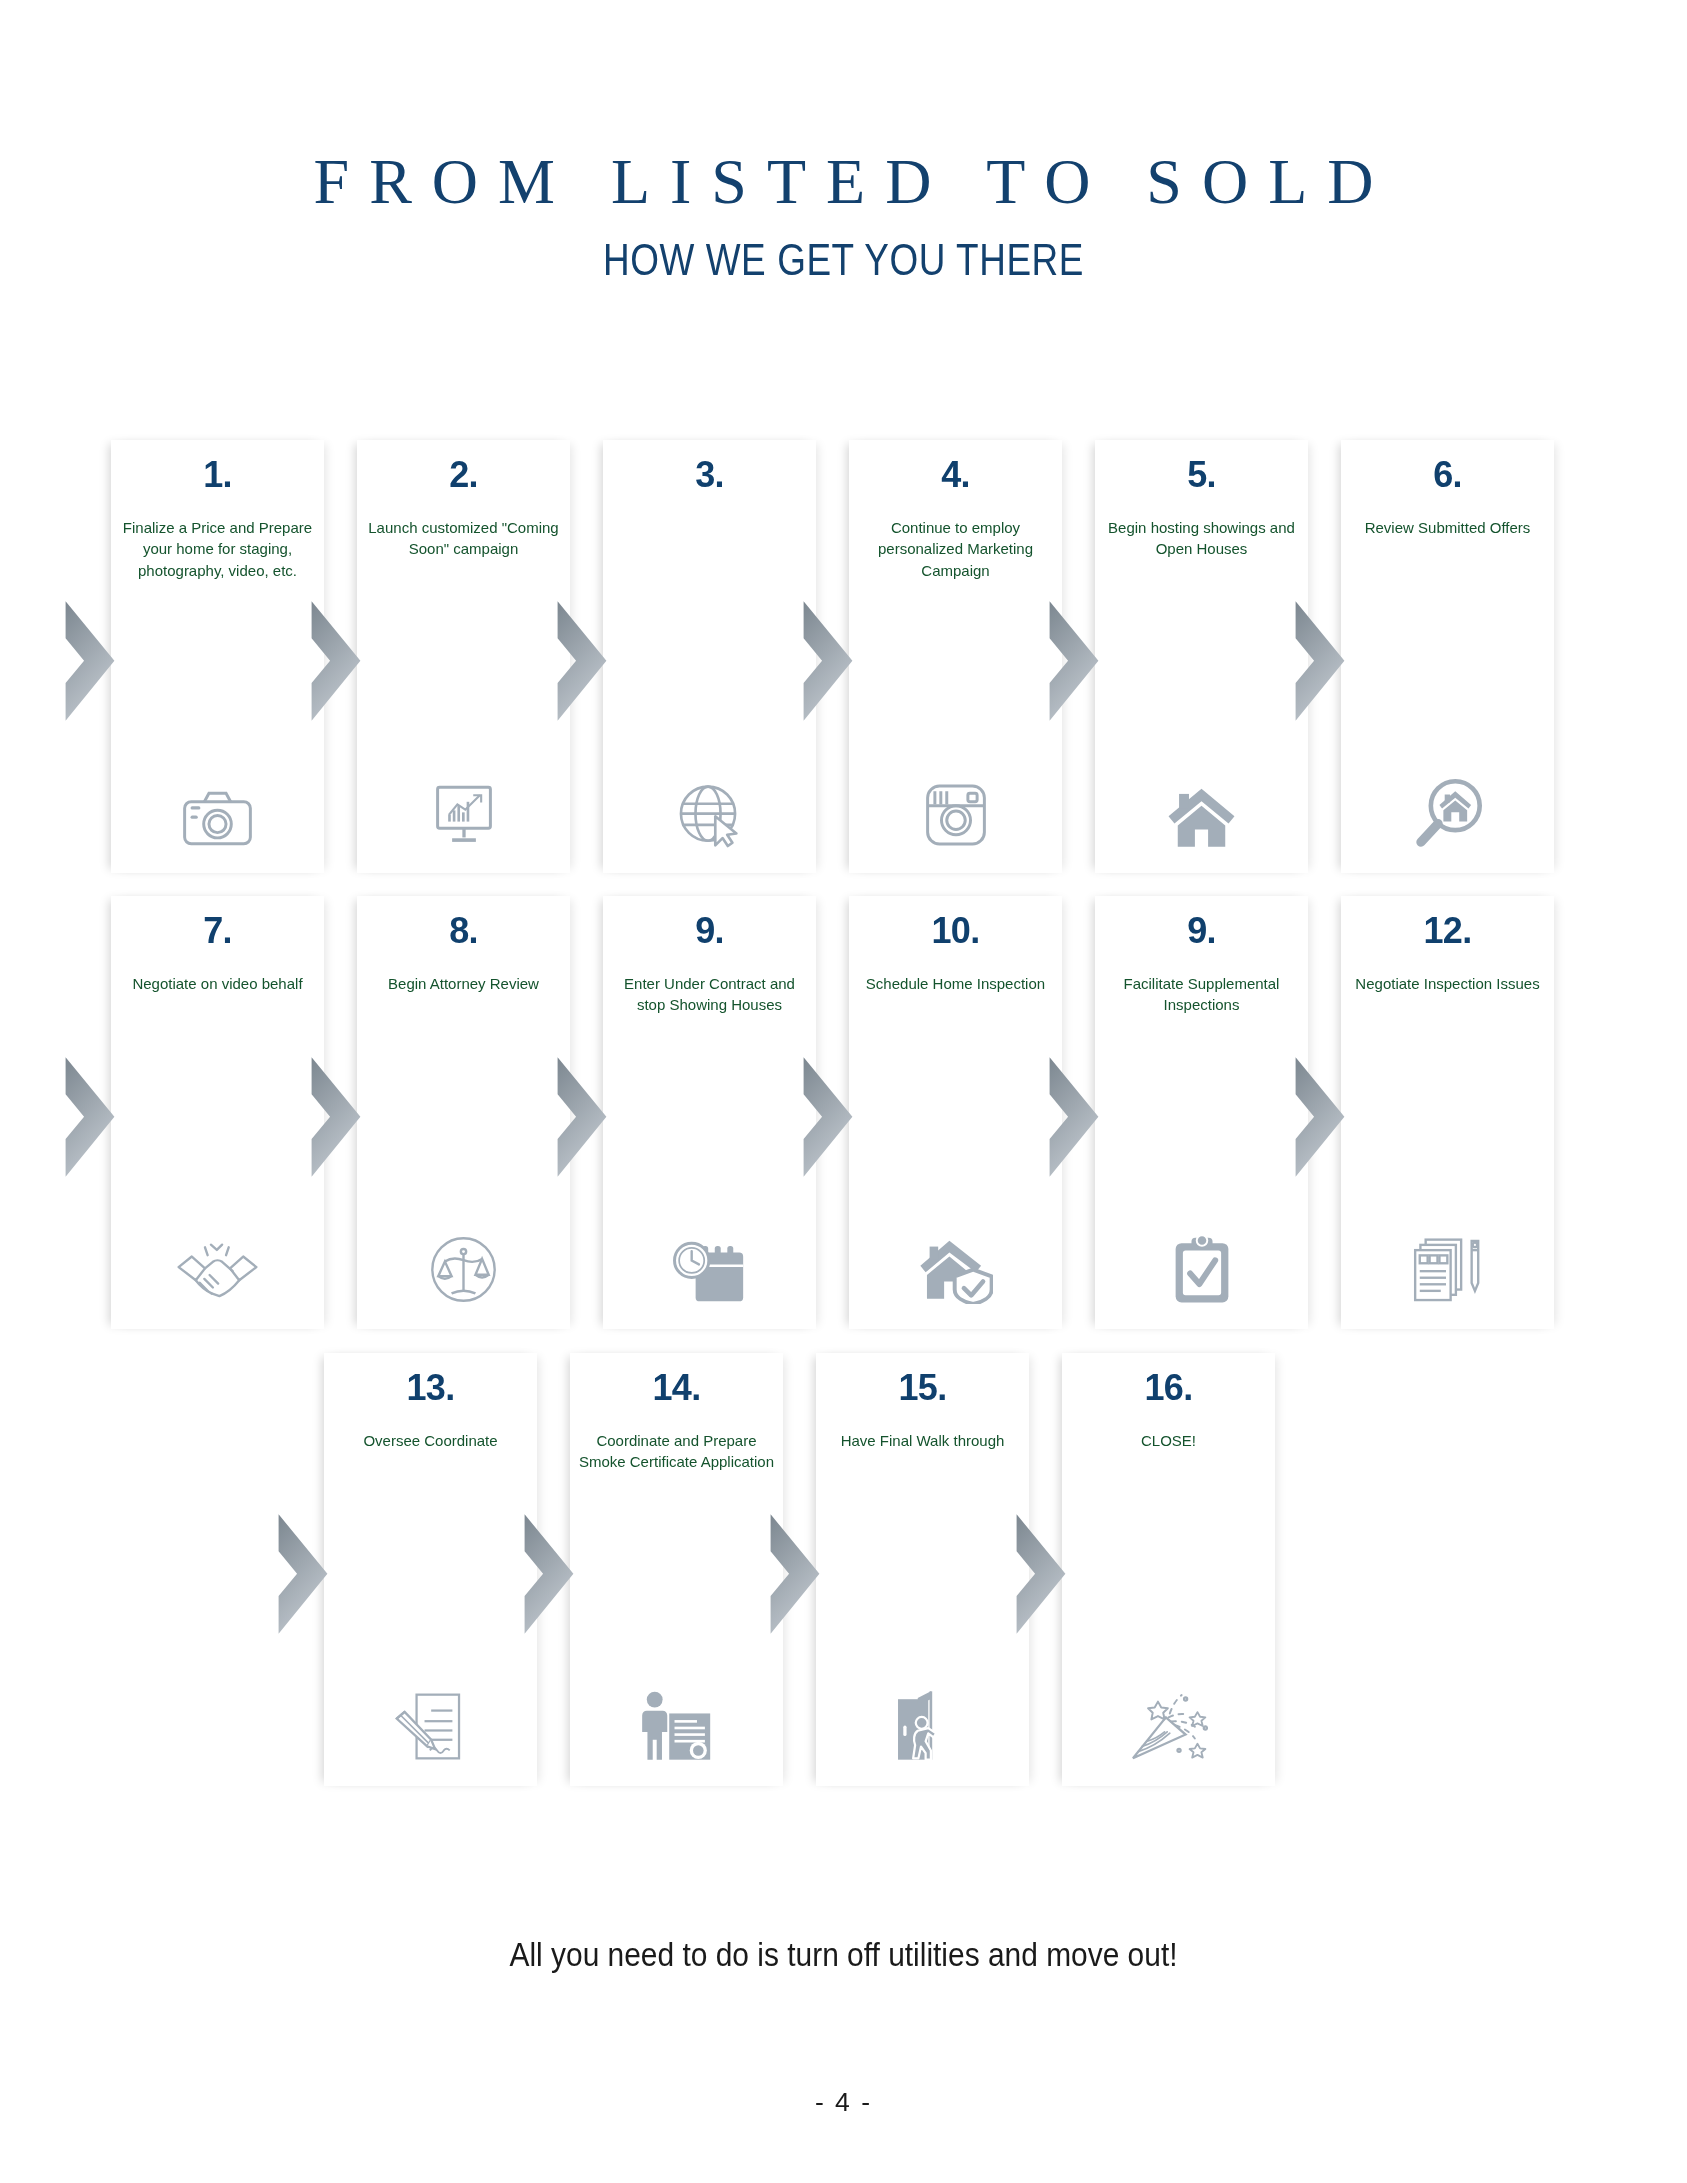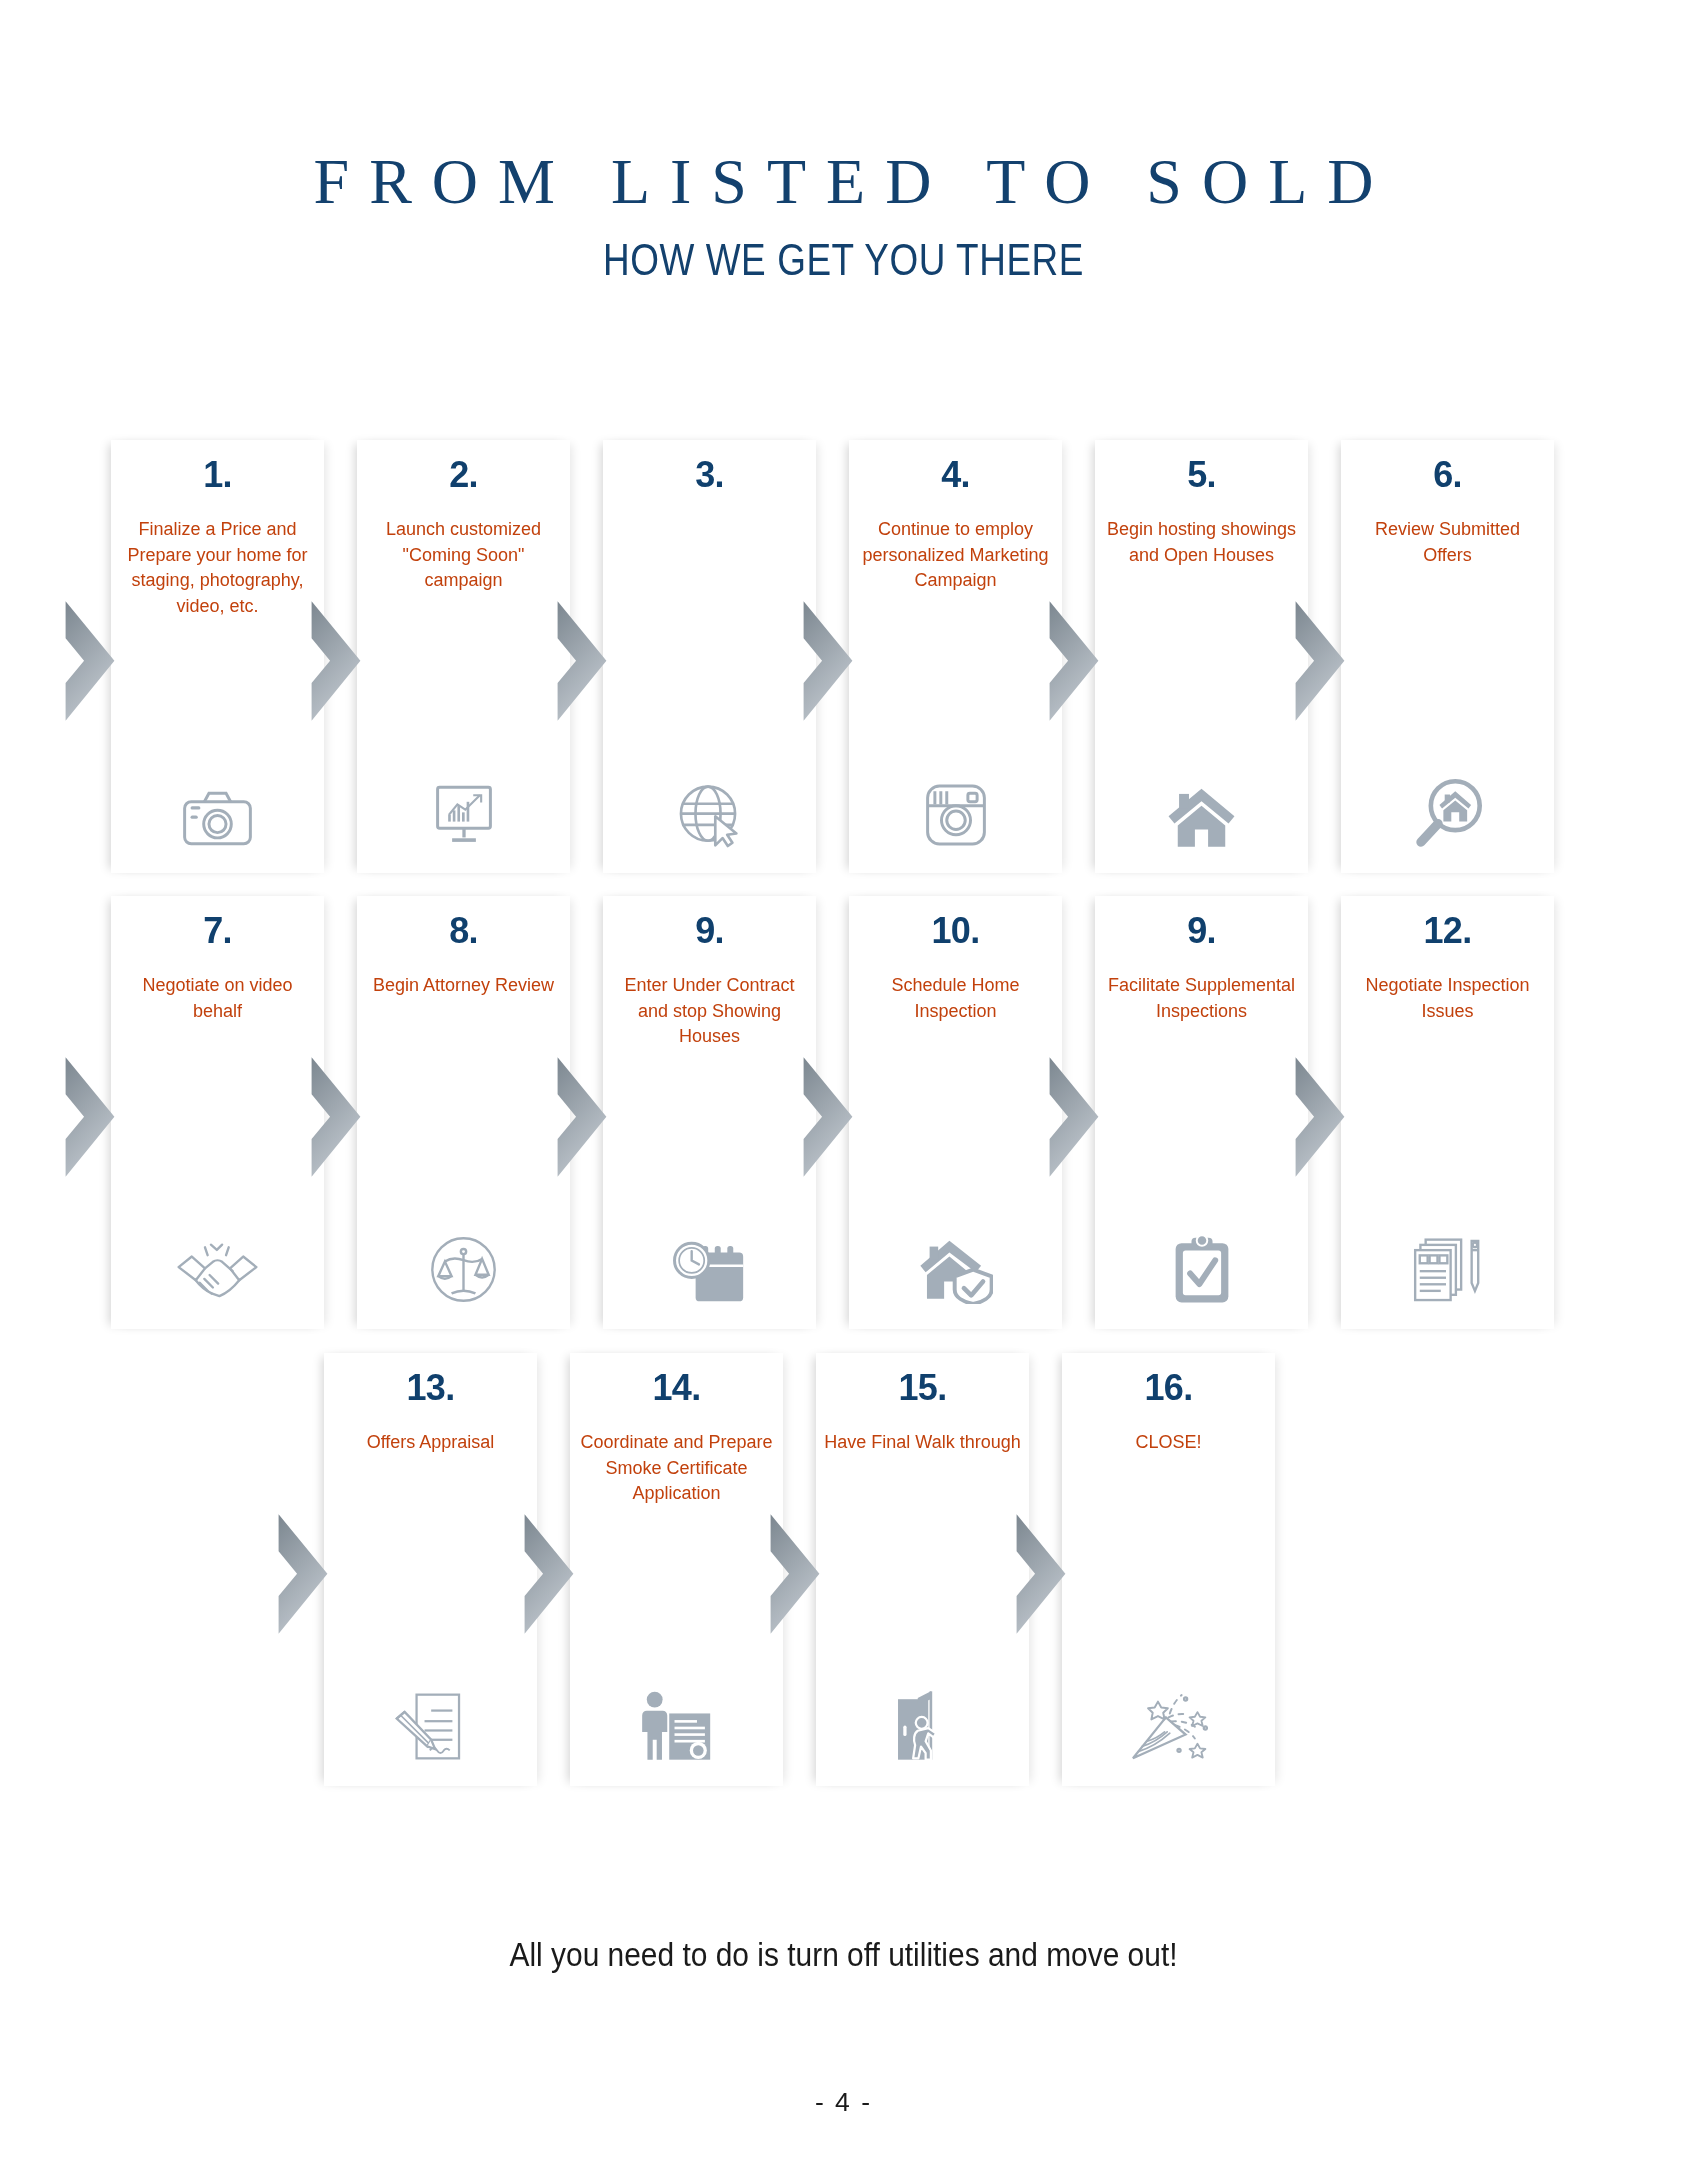--- a/index.html
+++ b/index.html
@@ -89,23 +89,23 @@
     font-family: "Liberation Sans", sans-serif;
     font-size: 36px;
     font-weight: bold;
     color: #10406D;
     line-height: 1;
     margin: 0 0 24px 0;
     letter-spacing: -0.7px;
   }
   .step-text {
     font-family: "Liberation Sans", sans-serif;
-    font-size: 18px;
+    font-size: 15px;
     line-height: 1.42;
-    color: #c2410c;
+    color: #14532d;
     text-align: center;
     margin: 0;
     max-width: 198px;
   }
   .step-icon {
     position: absolute;
     left: 0;
     right: 0;
     bottom: 25px;
     display: flex;
@@ -475,21 +475,21 @@
       <svg class="chevron" viewBox="0 0 78 185">
         <defs>
             <linearGradient id="cg13" x1="0" y1="0" x2="0.45" y2="1">
           <stop offset="0%" stop-color="#7C8790"></stop>
               <stop offset="100%" stop-color="#BFC6CD"></stop>
         </linearGradient>
           </defs>
         <path d="M2 2 L76 92 L2 183 L2 126 L30 92 L2 58 Z" fill="url(#cg13)"></path>
       </svg>
       <div class="step-number">13.</div>
-      <div class="step-text">Offers Appraisal</div>
+      <div class="step-text">Oversee Coordinate</div>
       <div class="step-icon">
         <svg width="73" height="69" viewBox="0 0 110 104" fill="none" stroke="#A3AEB9" stroke-width="3.4">
           <rect x="34" y="4" width="64" height="96" fill="#FFFFFF"></rect>
           <path d="M56 28 H88"></path>
             <path d="M46 44 H88"></path>
             <path d="M46 58 H88"></path>
             <path d="M46 72 H88"></path>
           <path d="M54 88 q6 -8 11 0 q5 8 10 0 q4 -5 9 0" stroke-width="2.8"></path>
           <path d="M4 40 L16 30 L56 72 L50 82 Z" fill="#FFFFFF"></path>
           <path d="M4 40 L16 30"></path>

